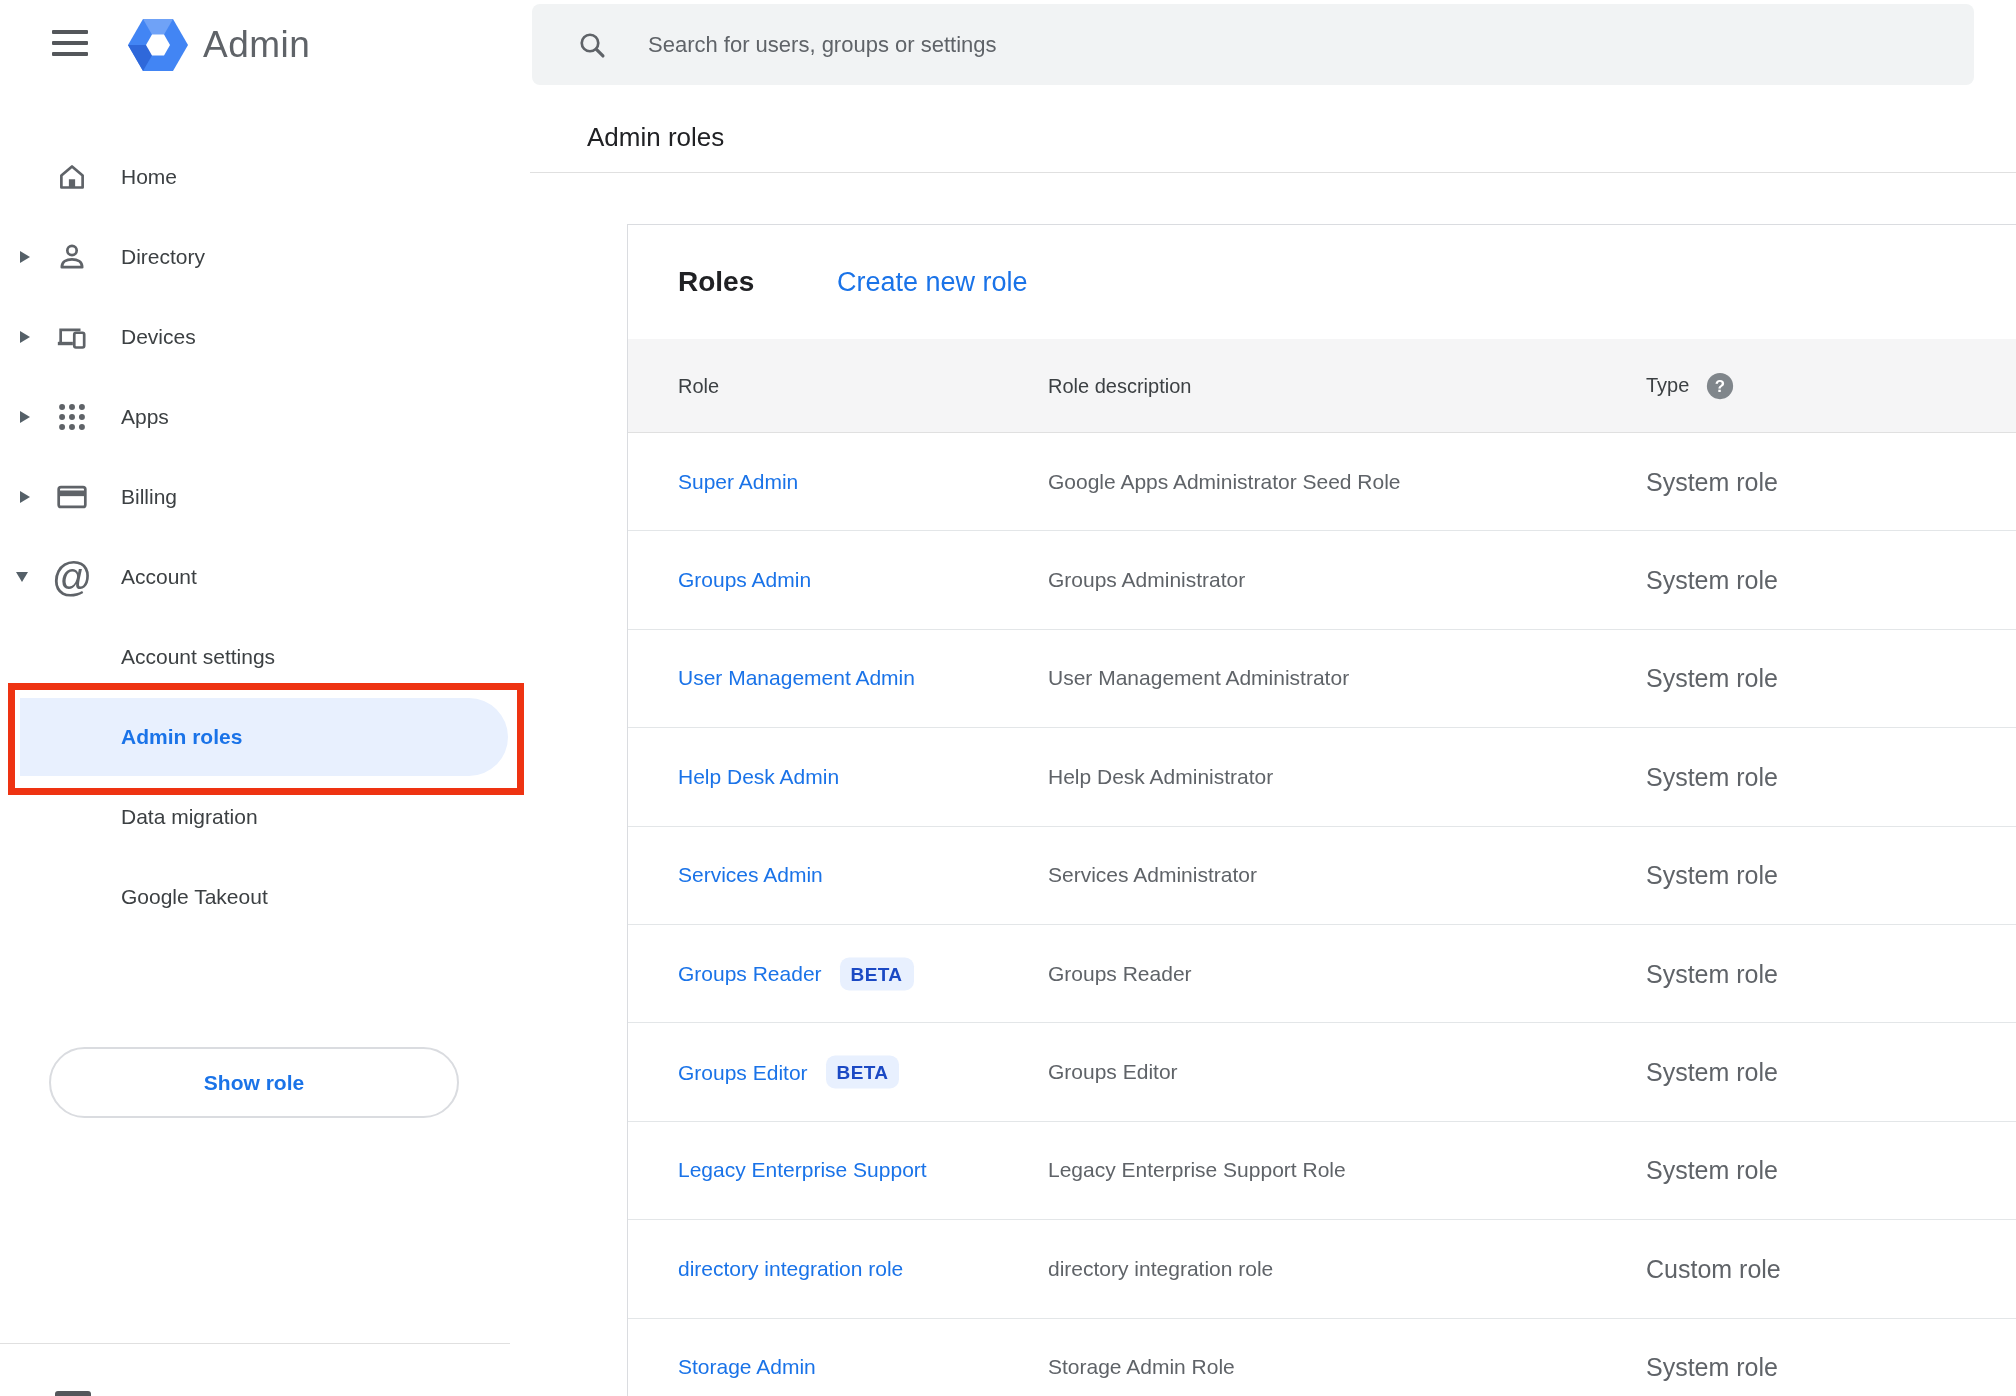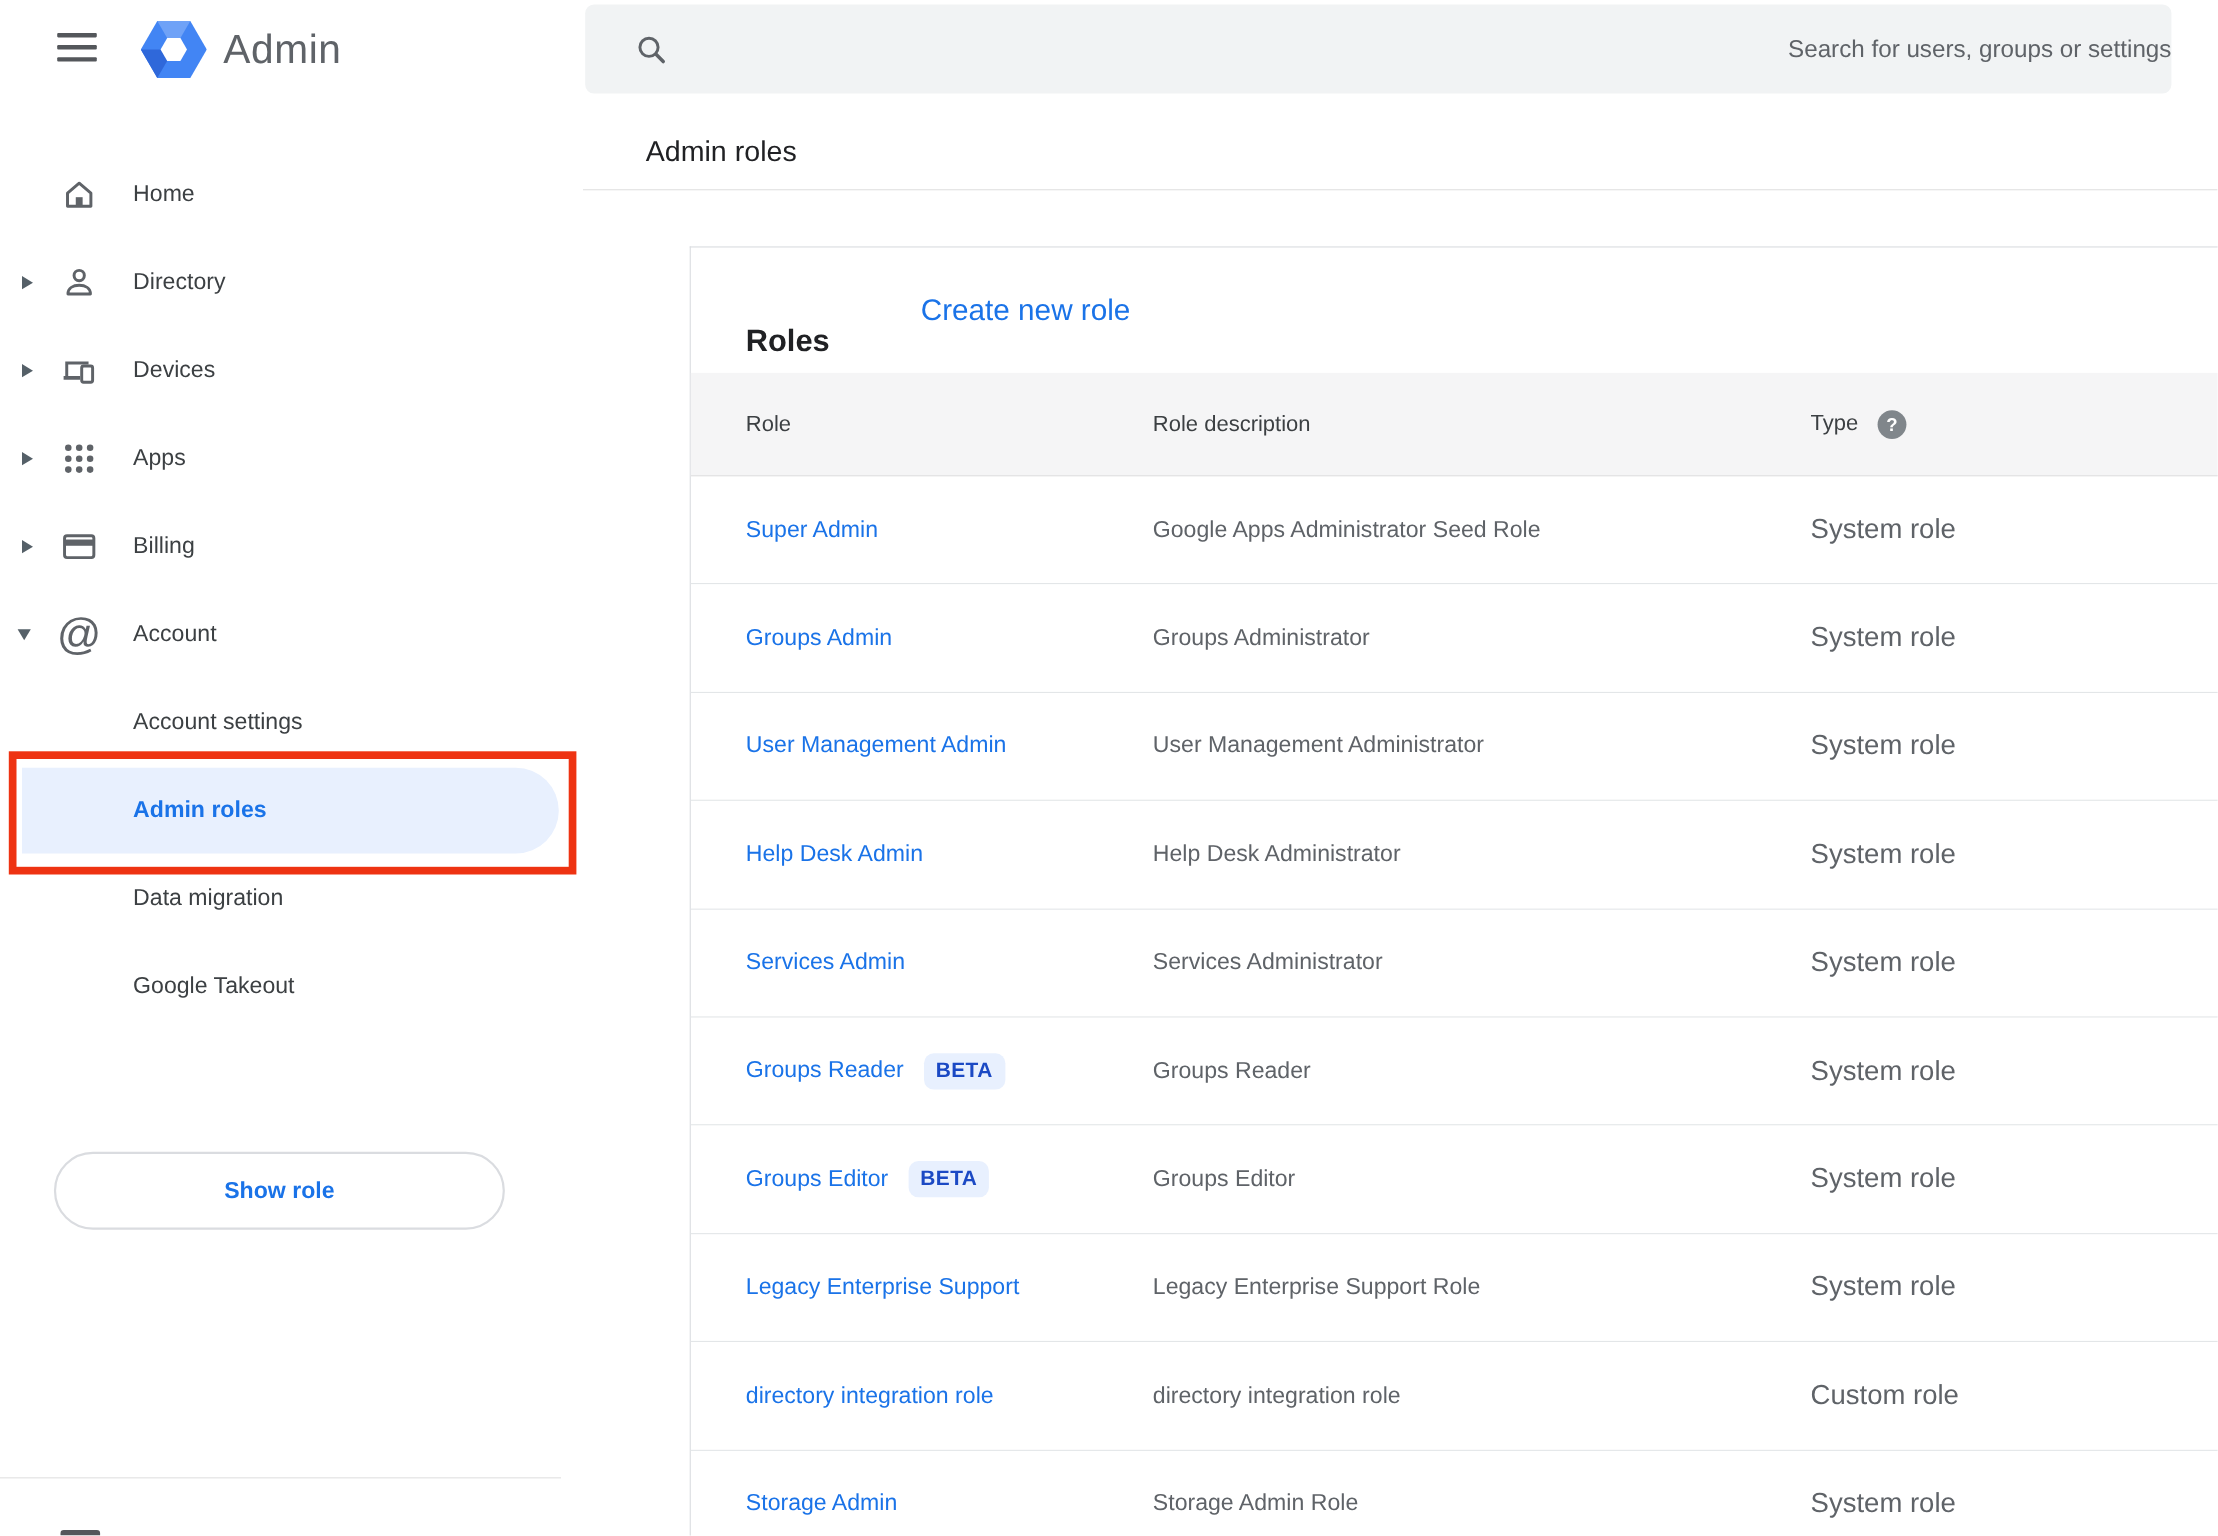--- a/index.html
+++ b/index.html
@@ -52,31 +52,31 @@
     border:2px solid var(--card-border);background:#fff;color:var(--accent);font-size:21px;font-weight:600;
     font-family:"Liberation Sans",sans-serif;cursor:pointer;}
   .sidebar-divider{position:absolute;left:0;top:1343px;width:510px;height:1px;background:var(--line);}
   .partial-icon{position:absolute;left:55px;top:1391px;width:36px;height:5px;background:#54575b;border-radius:3px 3px 0 0;}
 
   
   .search-bar{position:absolute;left:532px;top:4px;width:1442px;height:81px;background:#f1f3f4;border-radius:8px;
     display:flex;align-items:center;}
   .search-icon-wrap{margin-left:44px;display:flex;align-items:center;}
   .search-input{flex:1;height:100%;border:none;outline:none;background:transparent;
-    margin-left:40px;font-size:22px;color:var(--text-dark);font-family:"Liberation Sans",sans-serif;text-align:right;}
+    margin-left:40px;font-size:22px;color:var(--text-dark);font-family:"Liberation Sans",sans-serif;}
   .search-input::placeholder{color:var(--text-gray);opacity:1;}
 
   .breadcrumb{position:absolute;left:587px;top:122px;font-size:26px;color:var(--text-dark);}
   .top-divider{position:absolute;left:530px;top:172px;width:1486px;height:1px;background:var(--line);}
 
   .card{position:absolute;left:627px;top:224px;width:1390px;height:1175px;background:#fff;
     border:1px solid var(--card-border);border-right:none;border-bottom:none;}
   .card-header{position:relative;height:114px;}
   .roles-title{position:absolute;left:50px;top:50%;transform:translateY(-50%);
-    font-size:28px;font-weight:600;color:var(--text-dark);margin-top:28px;}
+    font-size:28px;font-weight:600;color:var(--text-dark);}
   .create-link{position:absolute;left:209px;top:50%;transform:translateY(-50%);
     font-size:27px;color:var(--accent);text-decoration:none;cursor:pointer;text-align:center;}
 
   .thead{position:relative;height:94px;background:var(--header-row-bg);border-bottom:1px solid var(--line);}
   .th{position:absolute;top:50%;transform:translateY(-50%);font-size:20px;color:var(--text-mid);}
   .th-role{left:50px;} .th-desc{left:420px;}
   .th-type{left:1018px;display:flex;align-items:center;gap:16px;}
 
   .trow{position:relative;height:98.4px;border-bottom:1px solid var(--row-line);}
   .cell-role{position:absolute;left:50px;top:50%;transform:translateY(-50%);

